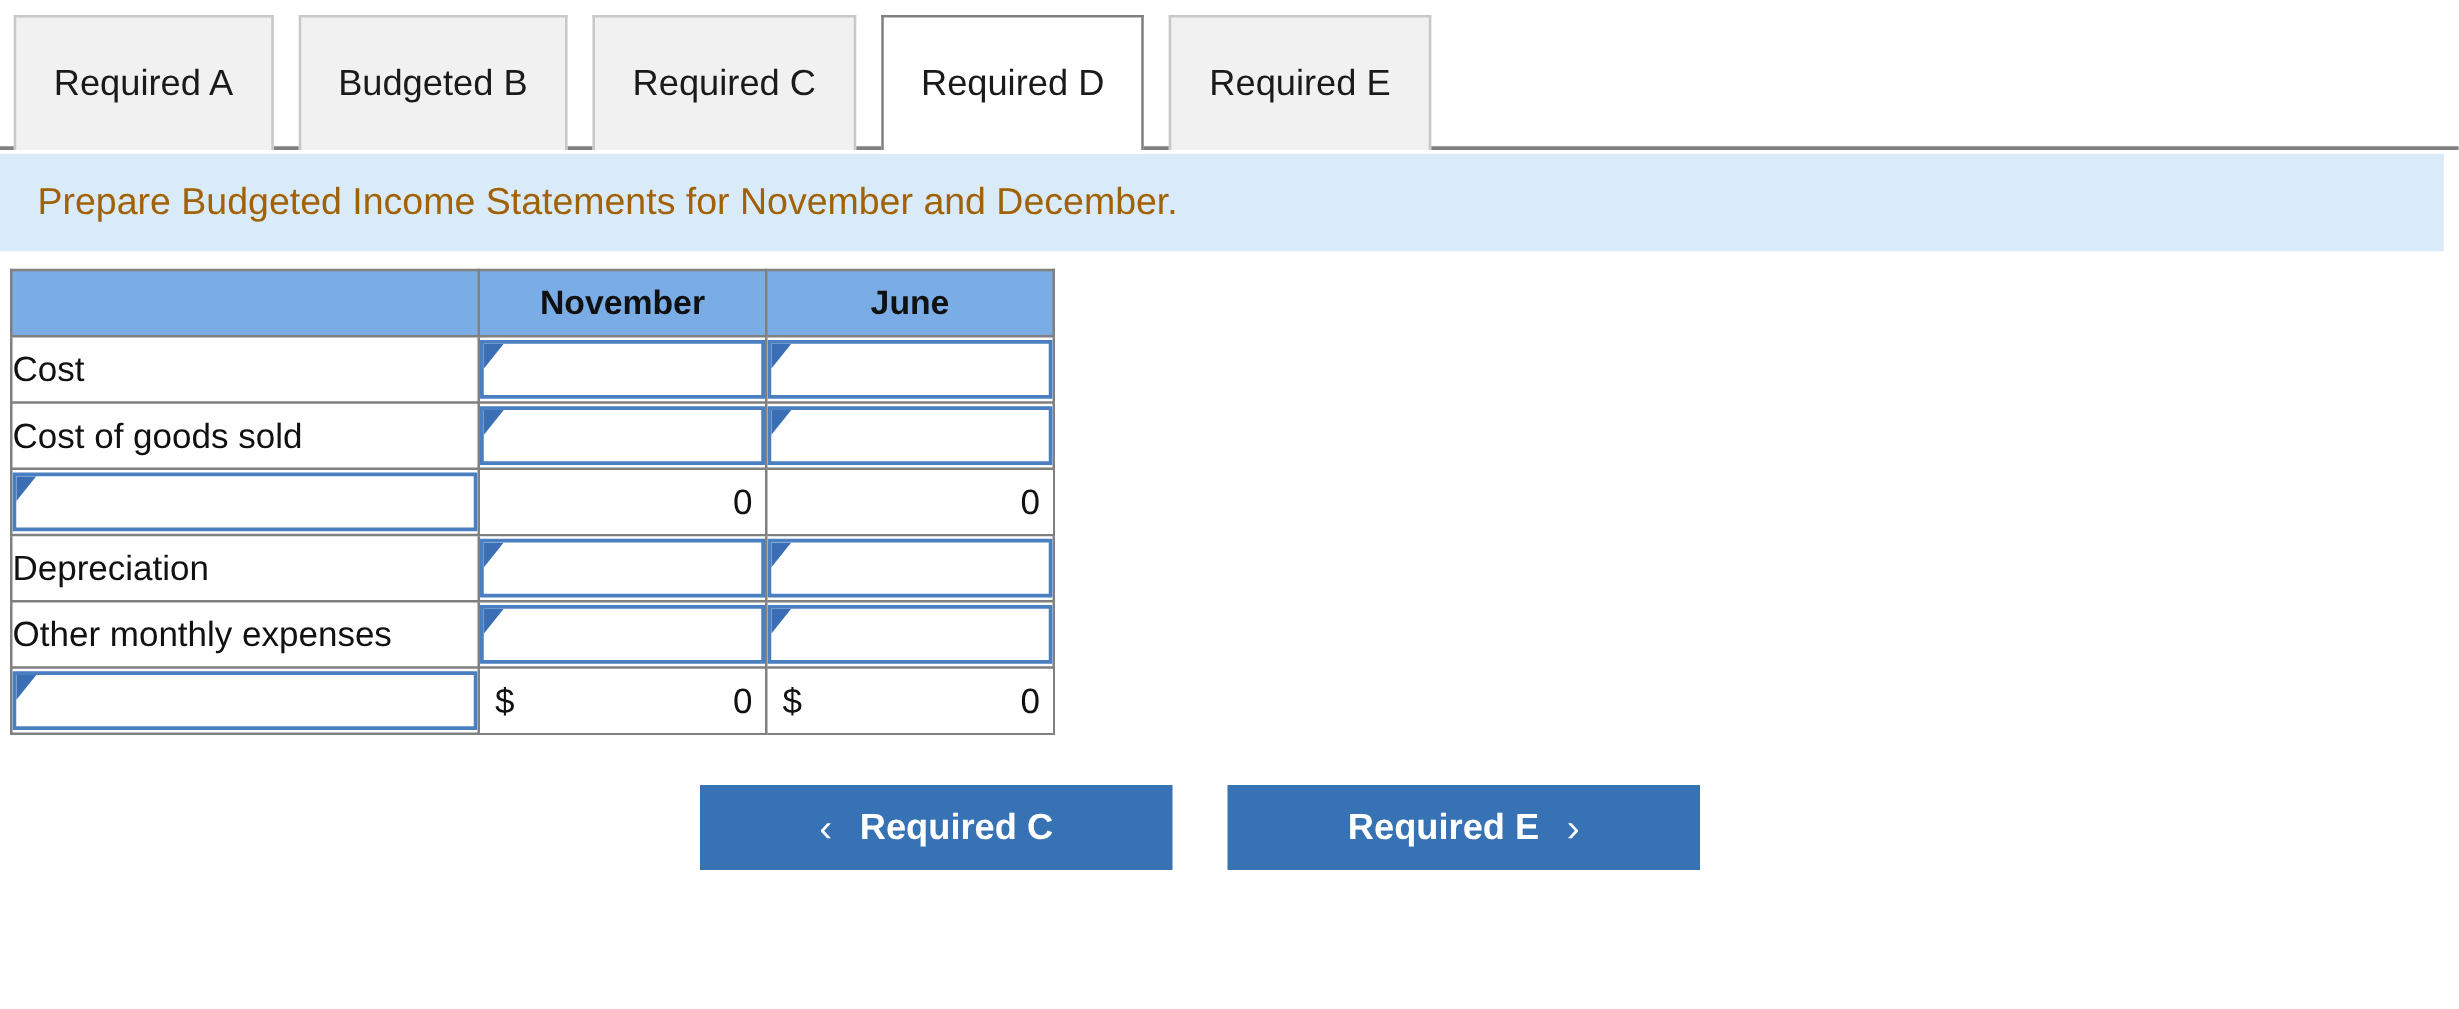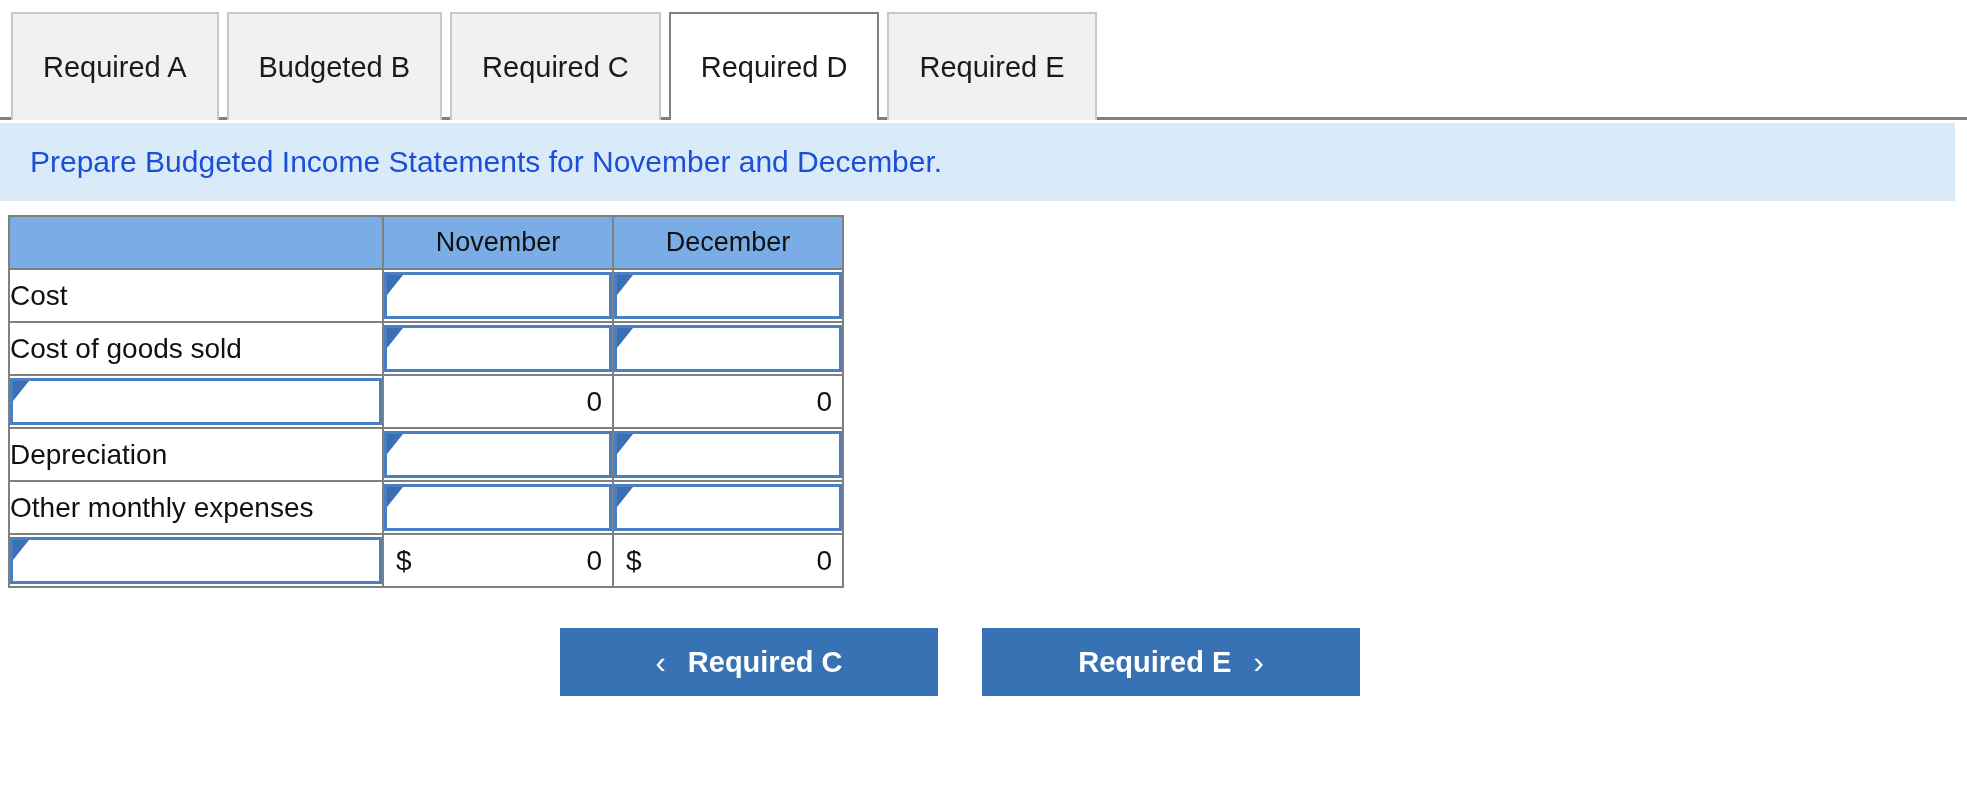--- a/index.html
+++ b/index.html
@@ -23,21 +23,21 @@
     content: "";
     position: absolute;
     left: 0; right: 0; bottom: 0;
     height: 3px;
     background: #808080;
   }
   .tab {
     height: 108px;
     min-width: 200px;
     padding: 0 30px;
-    margin-right: 8px;
+    margin-right: 20px;
     display: flex;
     align-items: center;
     justify-content: center;
     background: #f1f1f1;
     border: 2px solid #c8c8c8;
     border-bottom: none;
     font-size: 29px;
     color: #1a1a1a;
     position: relative;
     z-index: 1;
@@ -55,21 +55,21 @@
     left: -2px; right: -2px; bottom: -3px;
     height: 3px;
     background: #ffffff;
   }
 
   
   .banner {
     background: #d9ebf8;
     padding: 22px 0 22px 30px;
     font-size: 30px;
-    color: #1d4ed8;
+    color: #a16207;
     margin-top: 3px;
     width: 1955px;
   }
 
   
   .table-wrap { padding: 14px 0 0 8px; }
   table.budget {
     border-collapse: collapse;
     table-layout: fixed;
   }
@@ -79,21 +79,21 @@
     height: 53px;
     vertical-align: middle;
   }
   col.c-label { width: 374px; }
   col.c-num   { width: 230px; }
 
   thead th {
     background: #7aade5;
     color: #111111;
     font-size: 27px;
-    font-weight: normal;
+    font-weight: bold;
     text-align: center;
   }
 
   td.label-text {
     font-size: 28px;
     color: #111111;
     padding-left: 9px;
     background: #ffffff;
   }
 
@@ -179,21 +179,21 @@
   <table class="budget">
     <colgroup>
       <col class="c-label">
         <col class="c-num">
         <col class="c-num">
     </colgroup>
     <thead>
       <tr id="thead-row">
           <th></th>
           <th>November</th>
-          <th>December</th>
+          <th>June</th>
         </tr>
     </thead>
     <tbody id="tbody">
         <tr>
           <td class="label-text">Cost</td>
           <td class="cellbox">
             <div class="inputbox">
               <svg class="tri-svg" width="16" height="20" viewBox="0 0 16 20">
                 <path d="M0 0 L16 0 L0 20 Z" fill="#3b6fb5"></path>
               </svg>

